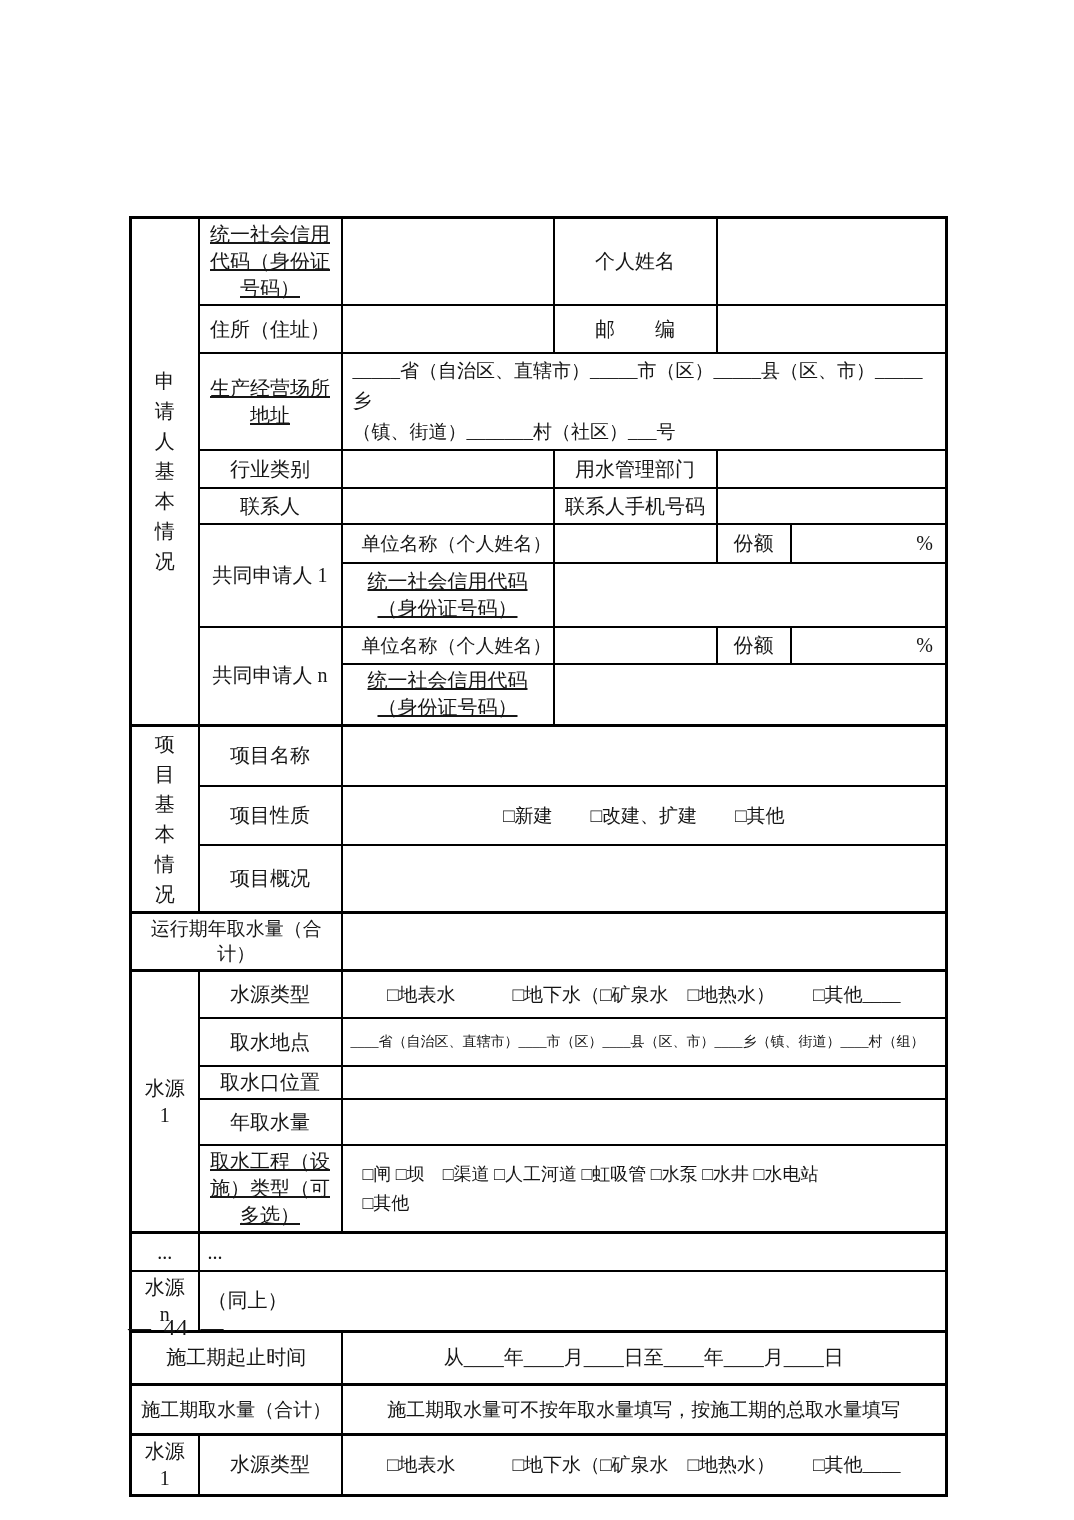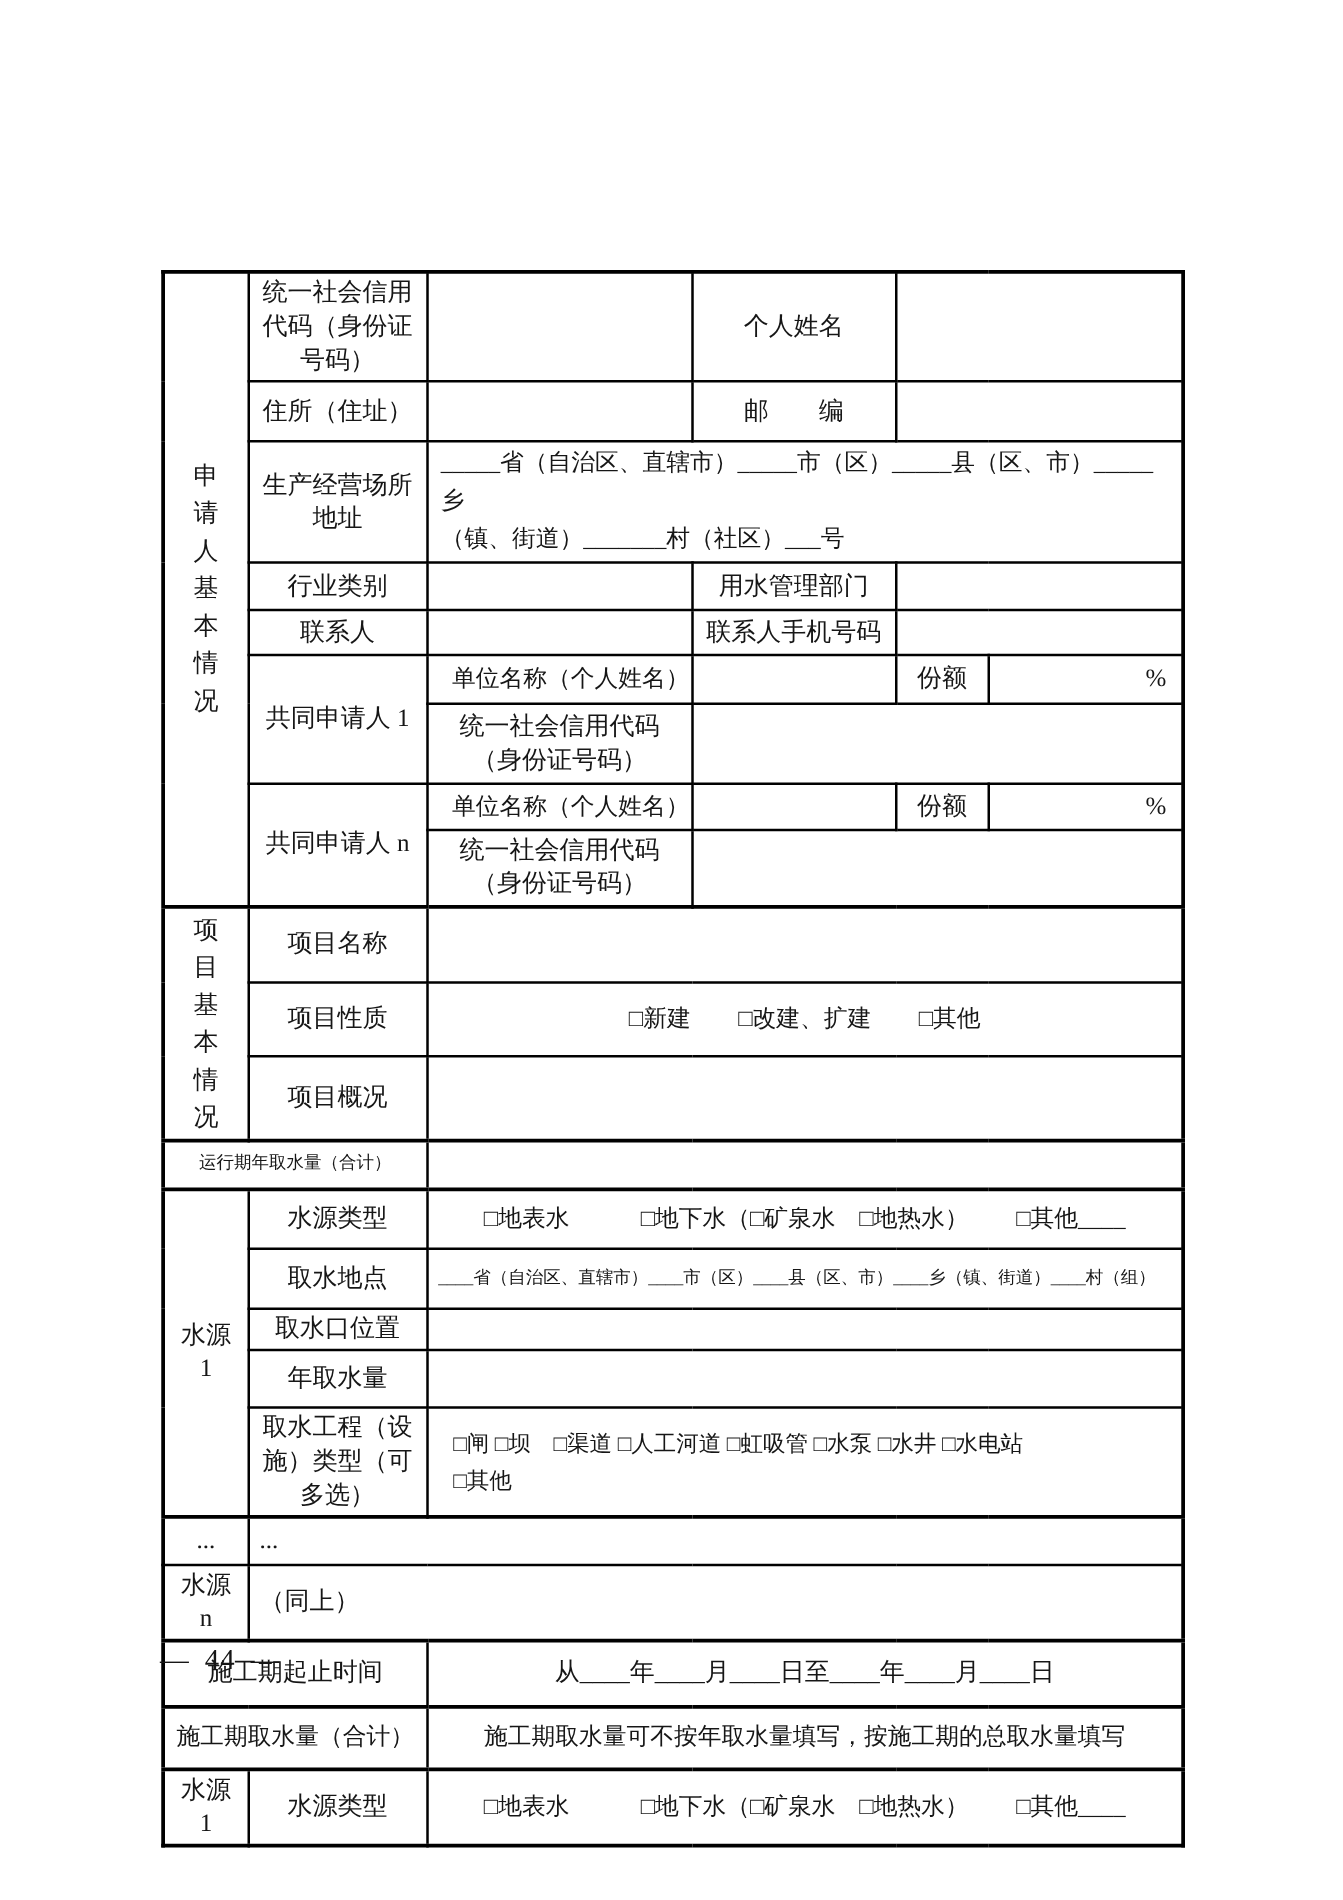--- a/index.html
+++ b/index.html
@@ -22,21 +22,21 @@
     border:2px solid #000;
     padding:2px 8px;
     font-size:20px;
     line-height:1.35;
     text-align:center;
     vertical-align:middle;
     overflow:hidden;
     word-break:break-all;
   }
   tr.thick td{border-top-width:3px;}
-  .ml{white-space:pre-line;}
+  .ml{white-space:pre-line;text-decoration:underline;}
   .side{white-space:pre-line;line-height:1.5;padding:2px 18px;}
   .left{text-align:left;}
   .addr{font-size:19px;text-align:left;white-space:pre-line;padding-left:10px;line-height:1.6;}
   .small{font-size:14px;text-align:left;white-space:nowrap;padding-left:8px;}
   .opts{font-size:19px;white-space:nowrap;padding:2px 4px;}
   .works{font-size:18px;text-align:left;white-space:pre-line;padding-left:20px;line-height:1.6;}
   .unit{font-size:19px;padding:2px 19px;white-space:nowrap;}
   .pct{text-align:right;padding-right:12px;}
   .nopad{padding:2px 0;}
   #pageno{
@@ -131,21 +131,21 @@
     <tr style="height:18px">
       <td>项目性质</td>
       <td colspan="4" class="opts">□新建　　□改建、扩建　　□其他</td>
     </tr>
     <tr style="height:37px">
       <td>项目概况</td>
       <td colspan="4"></td>
     </tr>
 
     <tr class="thick" style="height:39px">
-      <td colspan="2" class="nopad" style="font-size:14px">运行期年取水量（合计）</td>
+      <td colspan="2" class="nopad" style="font-size:19px">运行期年取水量（合计）</td>
       <td colspan="4"></td>
     </tr>
 
     <tr class="thick" style="height:48px">
       <td rowspan="5">水源 1</td>
       <td>水源类型</td>
       <td colspan="4" class="opts">□地表水　　　□地下水（□矿泉水　□地热水）　　□其他____</td>
     </tr>
     <tr style="height:48px">
       <td>取水地点</td>

